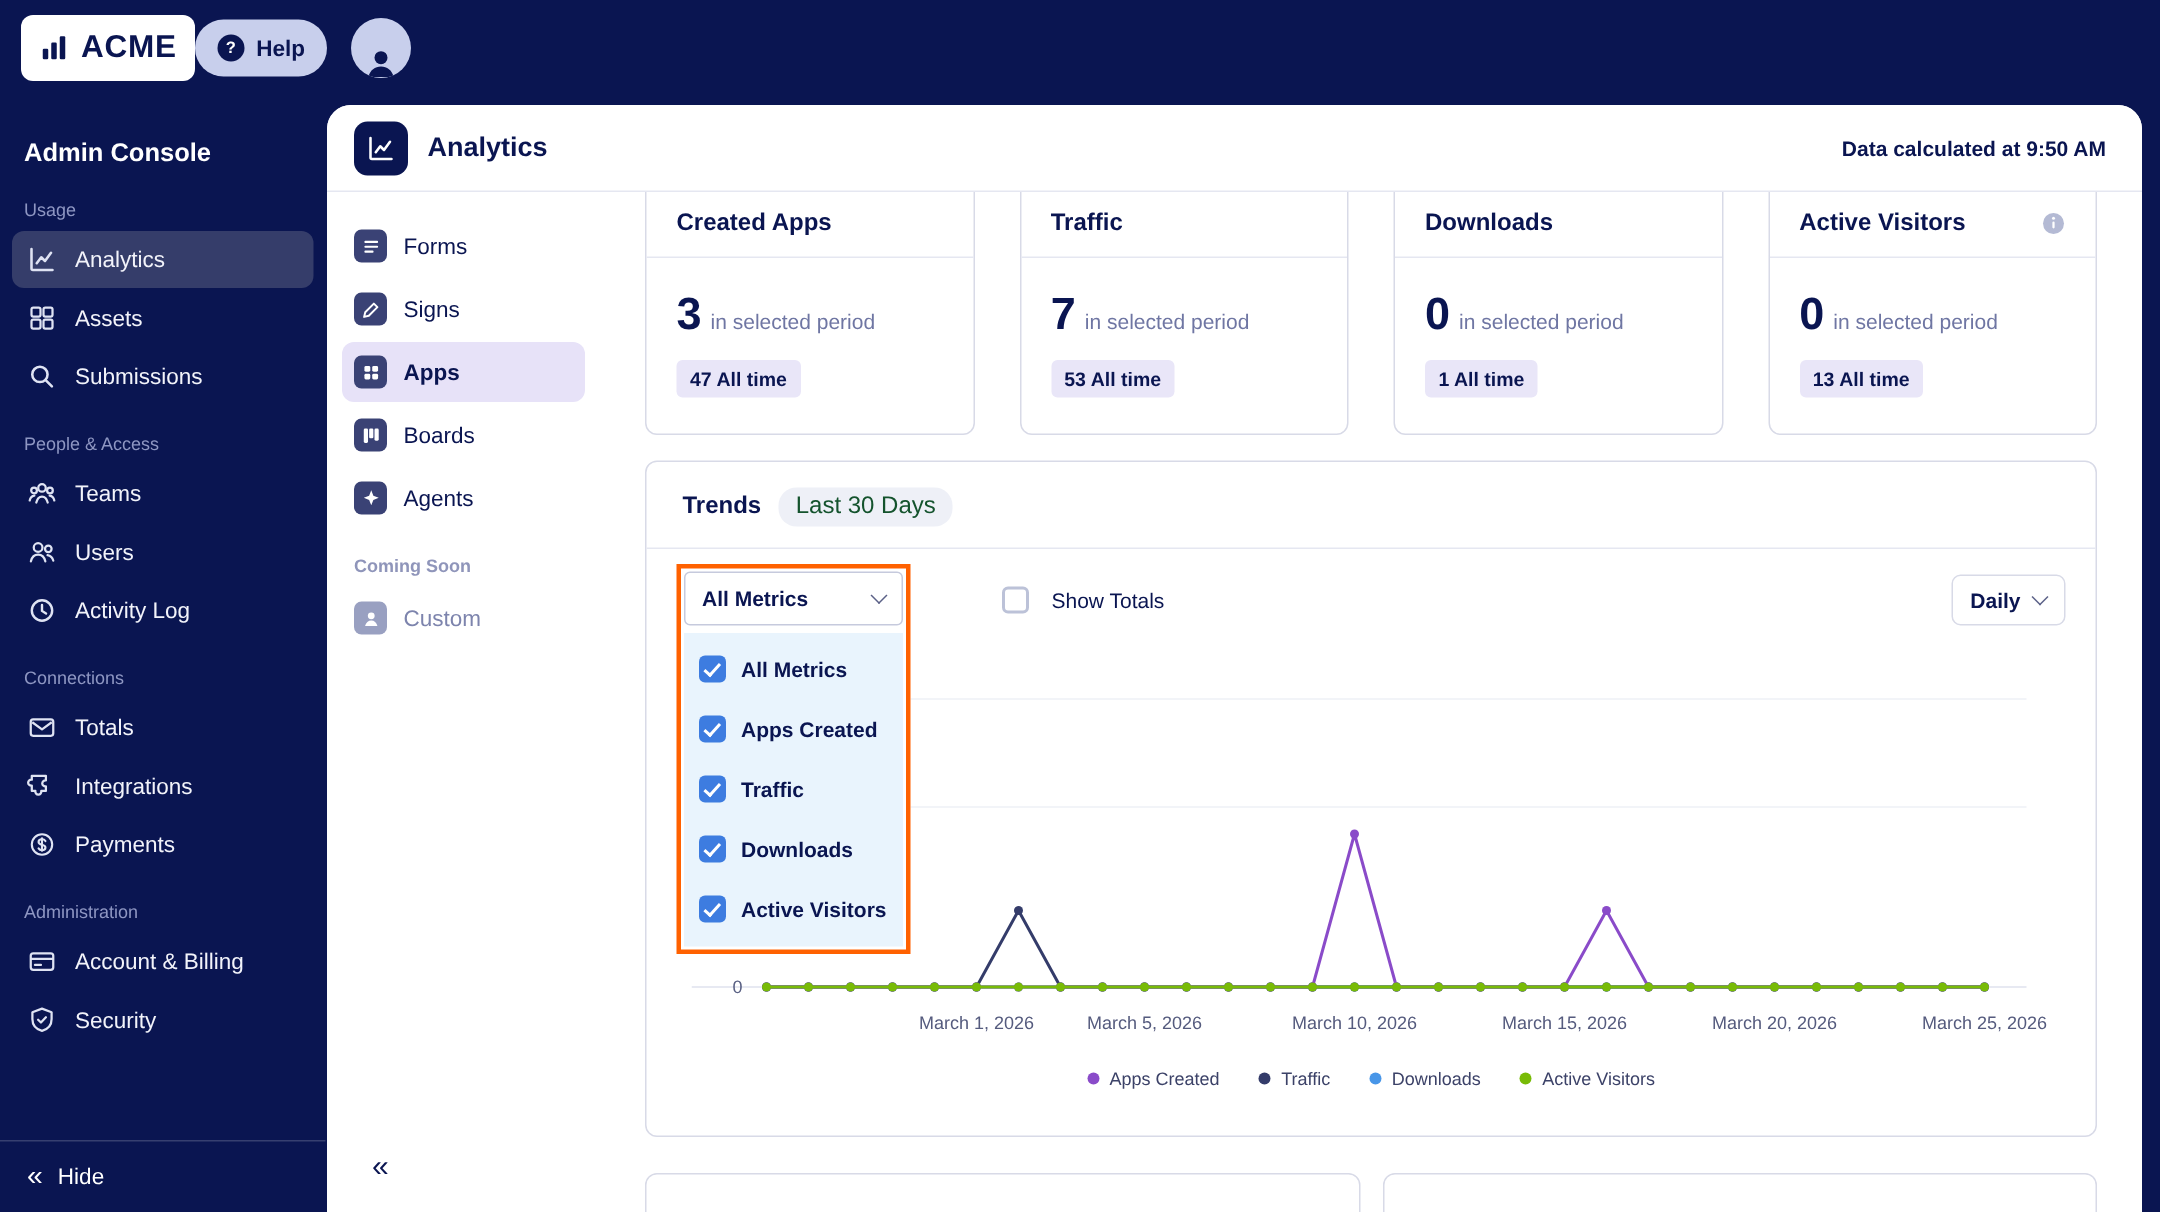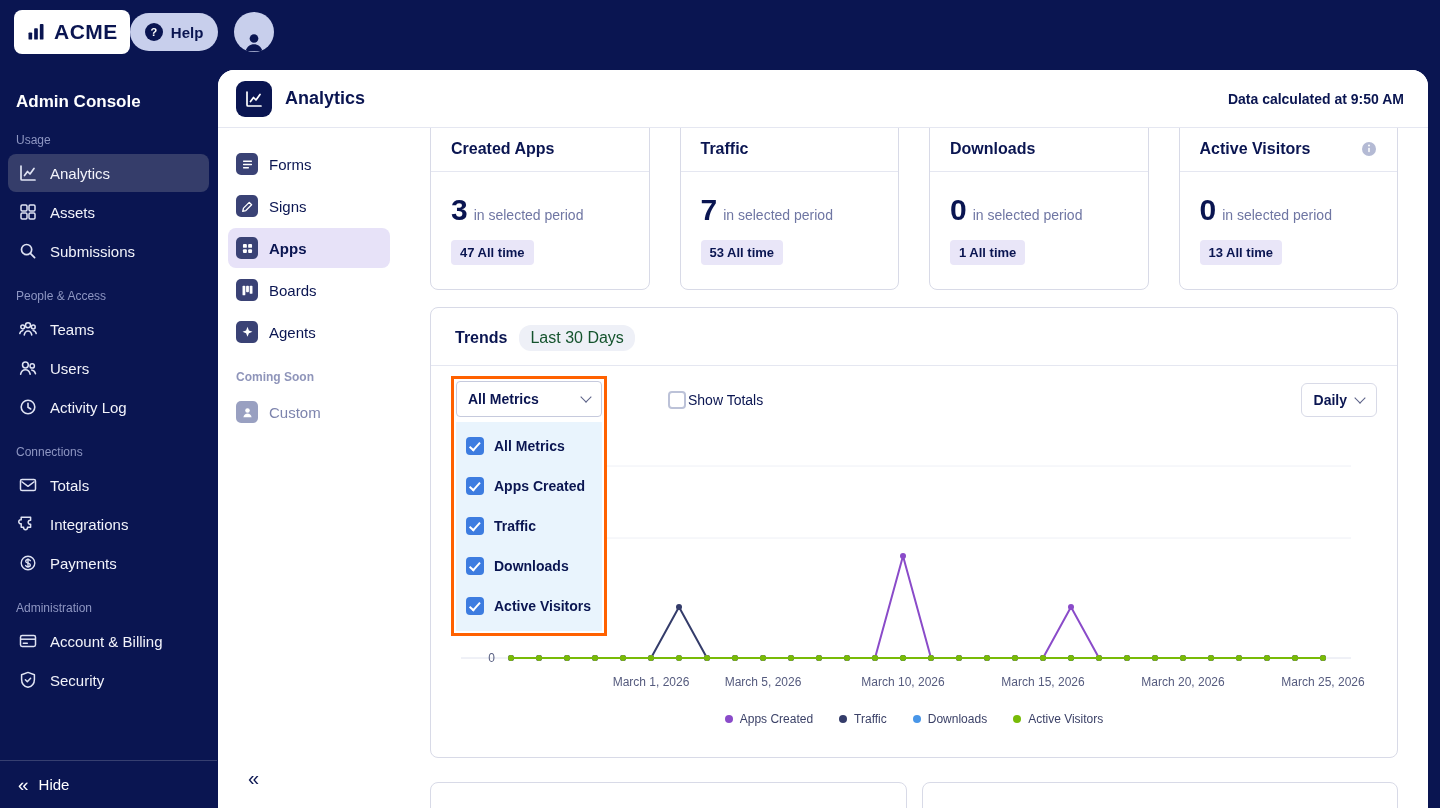--- a/index.html
+++ b/index.html
@@ -57,21 +57,21 @@
   .stat-body{padding:21px 20px}
   .stat-num{font-size:30px;font-weight:700;color:#0a1551}
   .stat-suffix{font-size:14px;color:#6f76a3;margin-left:6px}
   .stat-badge{display:inline-block;margin-top:13px;background:var(--badge-bg,#e9e6f8);border-radius:4px;padding:5px 9px;font-size:13px;font-weight:700;color:#0a1551}
   .trends{margin-top:17px;position:relative;min-height:451px;padding-bottom:8px}
   .trends-header{display:flex;align-items:center;gap:12px;padding:17px 24px 14px;border-bottom:1px solid #e5e7f1}
   .trends-title{font-size:16px;font-weight:700;color:#0a1551}
   .range-badge{background:#eef0f7;border-radius:12px;padding:4px 11px;font-size:16px;color:#14532d}
   .controls{display:flex;align-items:center;padding:16px 20px 6px}
   .ctrl-spacer{width:192px;height:36px}
-  .show-totals{display:flex;align-items:center;gap:2px;cursor:pointer;margin-left:25px}
+  .show-totals{display:flex;align-items:center;gap:15px;cursor:pointer;margin-left:25px}
   .cb-empty{width:18px;height:18px;border:2px solid #bcc2d8;border-radius:4px;background:#fff;flex:0 0 auto}
   .show-totals-label{font-size:14px;font-weight:500;color:#0a1551}
   .interval{margin-left:auto;display:flex;align-items:center;gap:9px;border:1px solid #d8dae7;border-radius:6px;padding:8px 12px;font-size:14px;font-weight:600;color:#0a1551;cursor:pointer}
   .chevron{width:8px;height:8px;border-right:1.8px solid #5b6187;border-bottom:1.8px solid #5b6187;transform:rotate(45deg);margin-top:-4px}
   .annotation{position:absolute;left:20px;top:68px;width:156px;border:3px solid var(--accent-orange,#ff6100);background:#fff;z-index:20}
   .metric-select{display:flex;align-items:center;margin:2px;border:1px solid #c6cadd;border-radius:4px;height:36px;padding:0 11px;font-size:14px;font-weight:700;color:#0a1551;background:#fff;cursor:pointer}
   .metric-select .chevron{margin-left:auto}
   .metric-menu{margin:5px 2px 2px;background:#e9f4fd;padding:4px 0 5px}
   .menu-item{display:flex;align-items:center;gap:10px;padding:11px 10px;cursor:pointer}
   .cb-checked{width:18px;height:18px;border-radius:4px;background:var(--checkbox-blue,#3d7ce0);position:relative;flex:0 0 auto}

